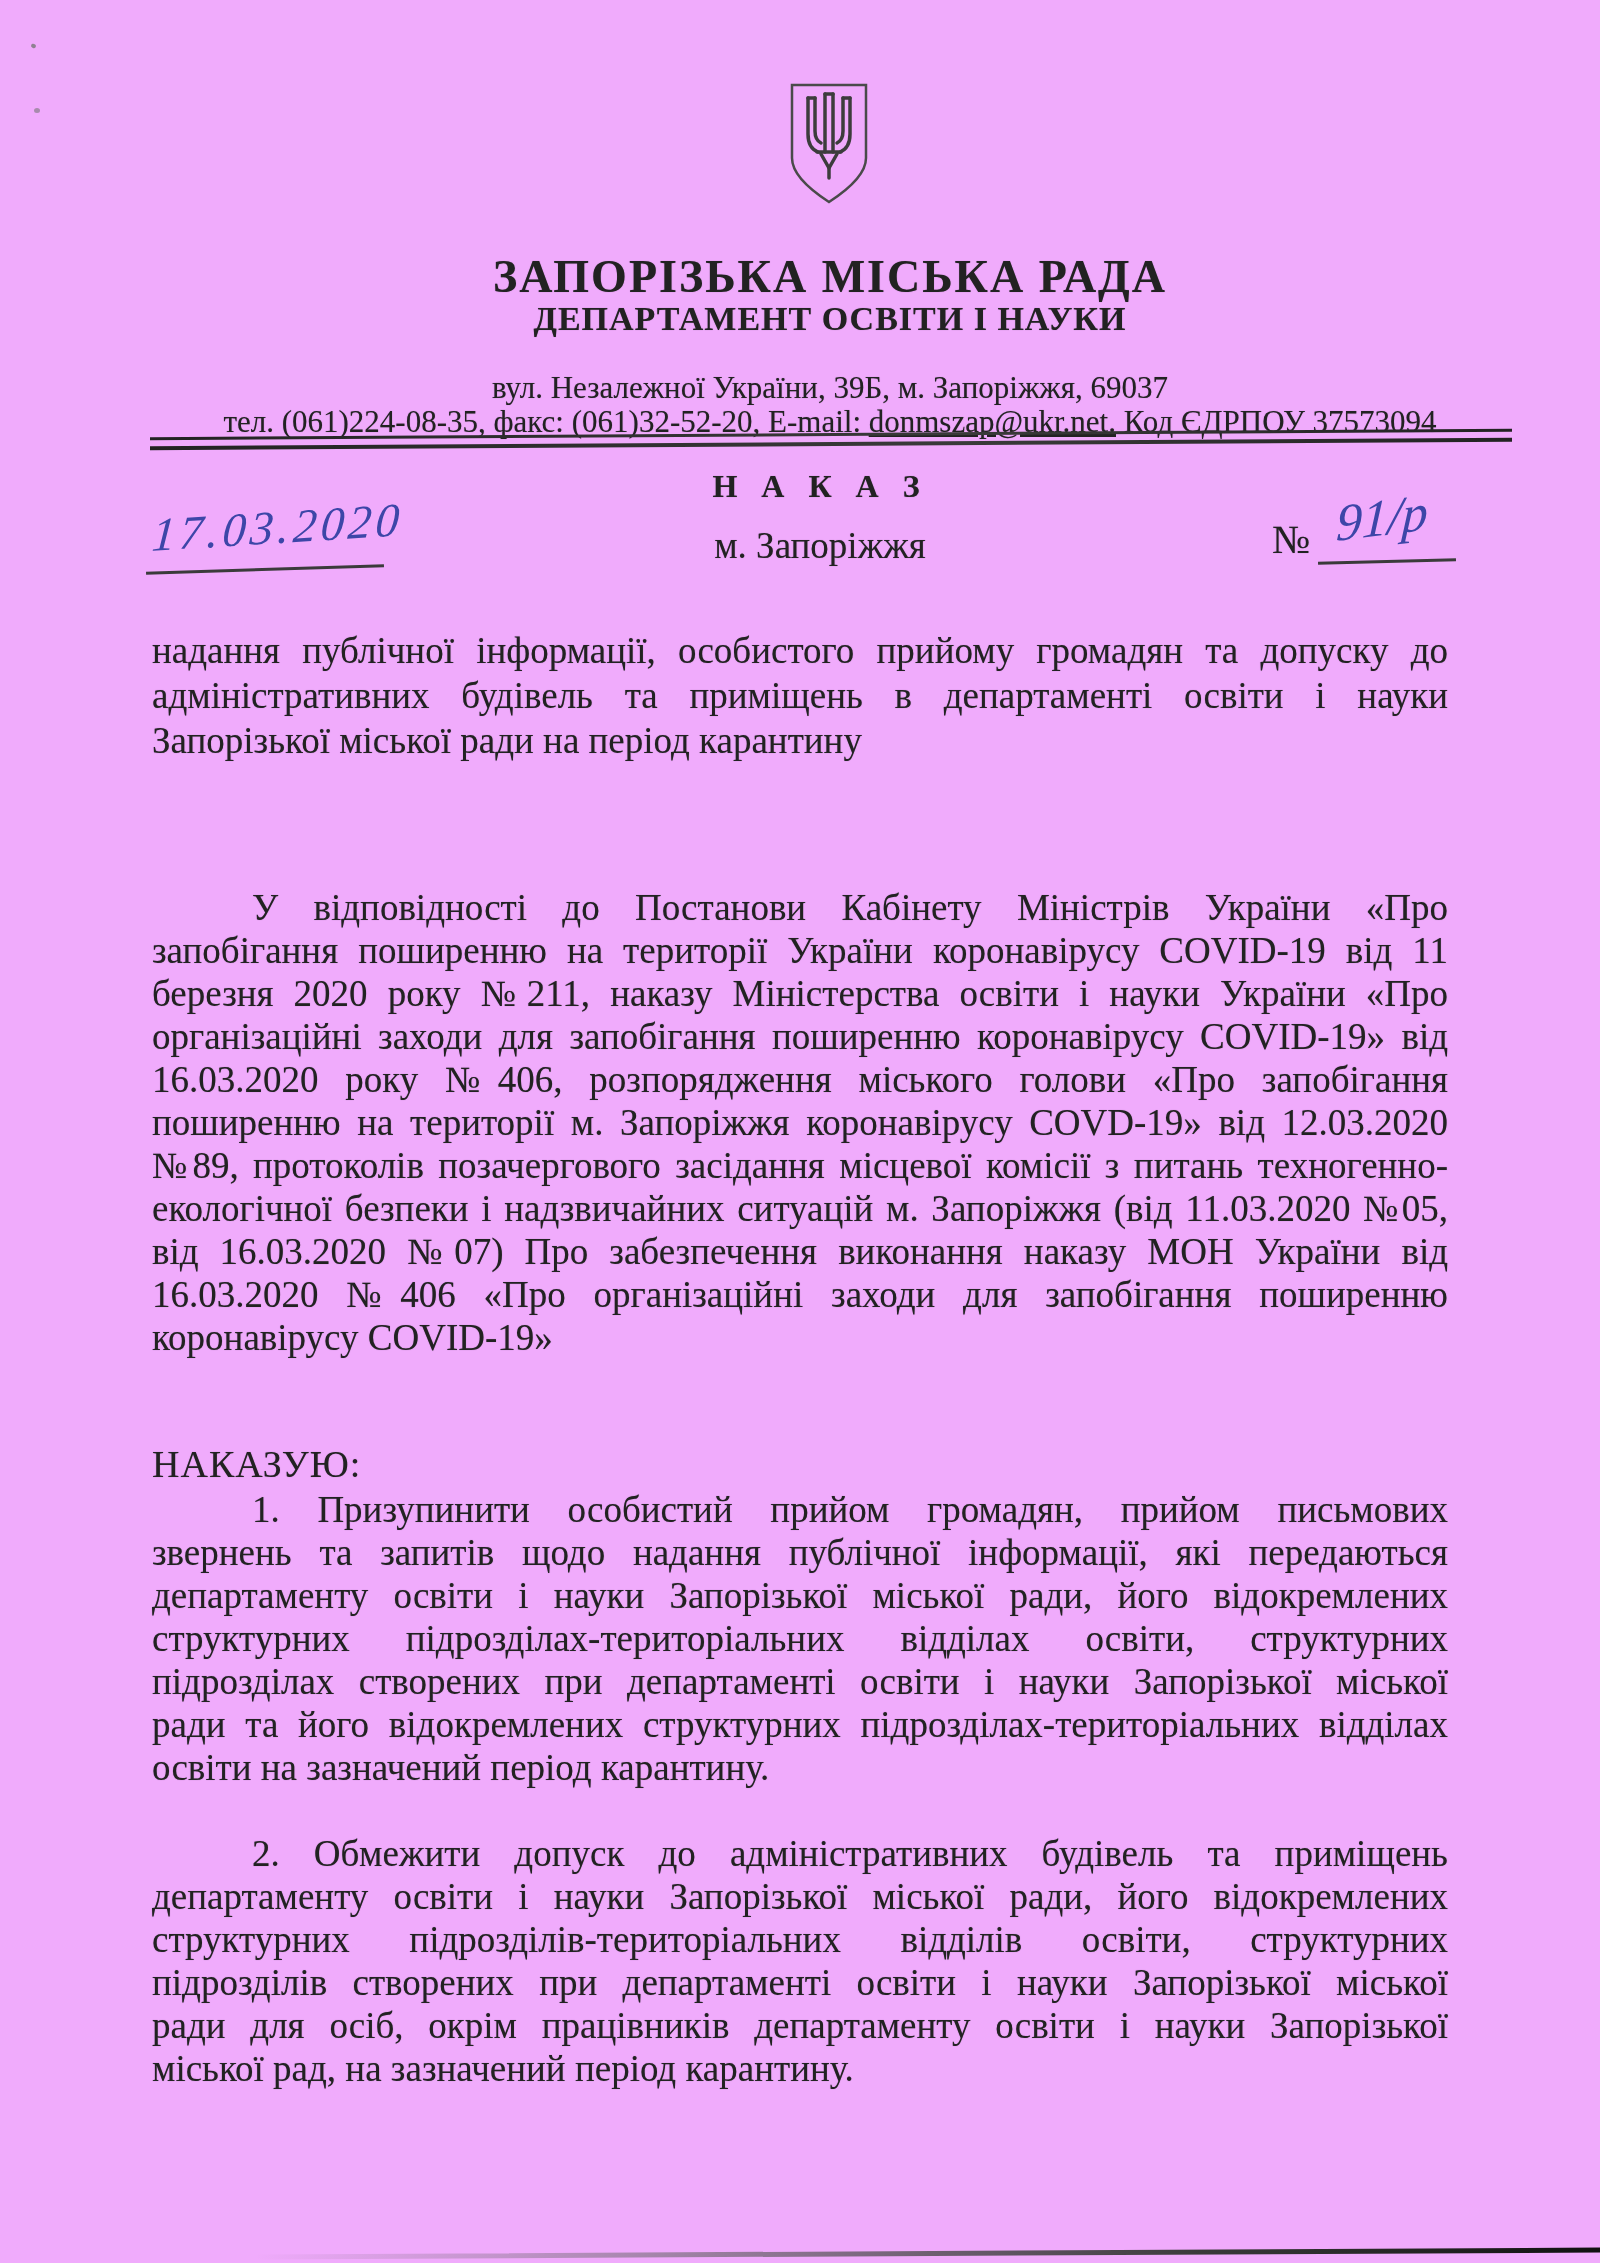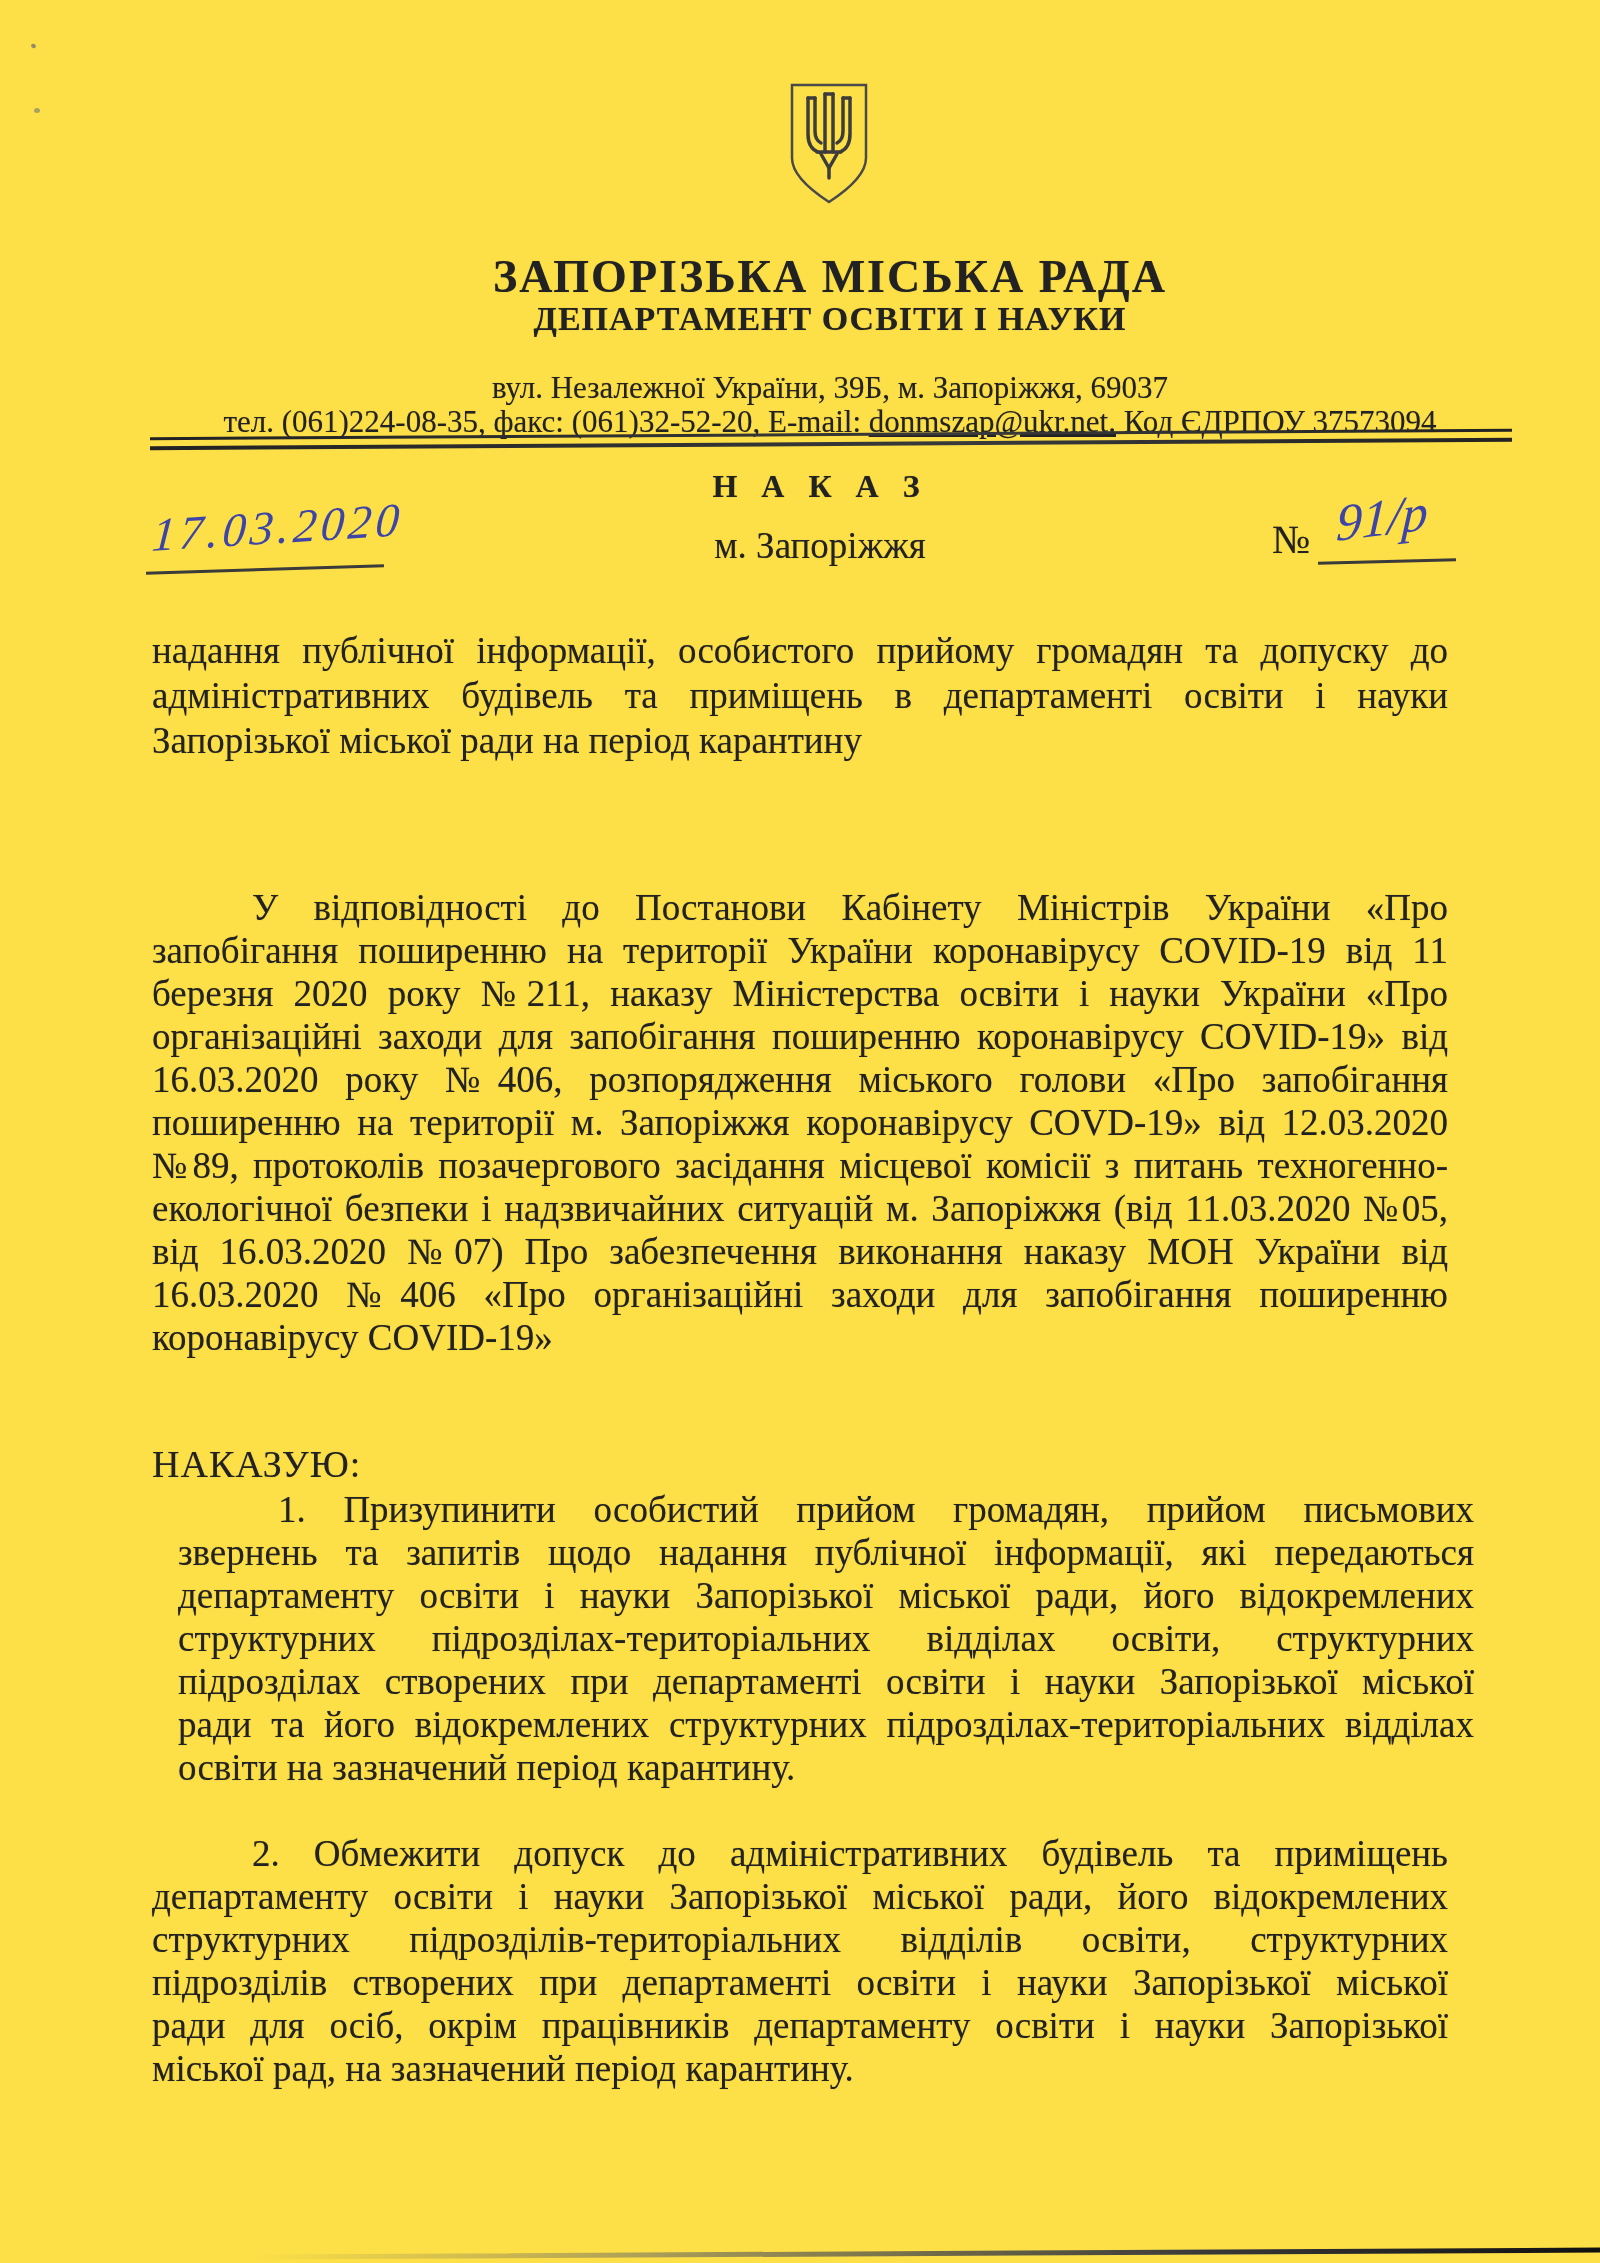--- a/index.html
+++ b/index.html
@@ -1,17 +1,17 @@
 <!DOCTYPE html>
 <html style="--ink: #3d46a8;"><head>
 <meta charset="utf-8">
 <style>
   html,body{margin:0;padding:0;background:#e8e8e8;}
   .page{
-    position:relative;width:1600px;height:2263px;background:#fde047;
+    position:relative;width:1600px;height:2263px;background:#f0abfc;
     font-family:"Liberation Serif","DejaVu Serif",serif;color:#222;
     overflow:hidden;margin:0 auto;
   }
   .txt{ text-shadow:0 0 1px rgba(30,30,30,.35); }
   
   .speck{position:absolute;background:#777;border-radius:50%;opacity:.8;}
   .s1{left:31px;top:44px;width:5px;height:4px;transform:rotate(20deg);}
   .s2{left:34px;top:108px;width:6px;height:5px;opacity:.6;}
   
   .emblem{position:absolute;left:784px;top:82px;width:90px;height:126px;}
@@ -33,21 +33,21 @@
   .hw-date{position:absolute;left:152px;top:500px;font-size:47px;letter-spacing:4px;transform:rotate(-3.5deg) skewX(-8deg);}
   .date-line{position:absolute;left:146px;top:568px;width:238px;height:3px;background:#3b3b3b;transform:rotate(-1.8deg);}
   .num-label{position:absolute;left:1272px;top:516px;font-size:40px;}
   .num-line{position:absolute;left:1318px;top:560px;width:138px;height:3px;background:#3b3b3b;transform:rotate(-1.5deg);}
   .hw-num{position:absolute;left:1336px;top:488px;font-size:52px;transform:rotate(-7deg) skewX(-10deg);}
   
   .para{position:absolute;left:152px;width:1296px;font-size:37px;line-height:43px;}
   .subject{top:628px;line-height:45px;}
   .bodypara{top:886px;}
   .decree{position:absolute;left:152px;top:1442px;font-size:38px;letter-spacing:1px;}
-  .item1{top:1488px;margin-left:26px;}
+  .item1{top:1488px;}
   .item2{top:1832px;}
   .tline{text-align:justify;text-align-last:justify;}
   .tlast{text-align-last:left;}
   .indent .tline:first-child{text-indent:100px;}
   
   .scan-edge{
     position:absolute;left:255px;top:2251px;width:1350px;height:5px;
     background:linear-gradient(to right,rgba(140,140,140,0),rgba(100,100,100,.55) 30%,#3a3a3a 70%,#101010);
     transform:rotate(-0.3deg);border-radius:3px;
   }

